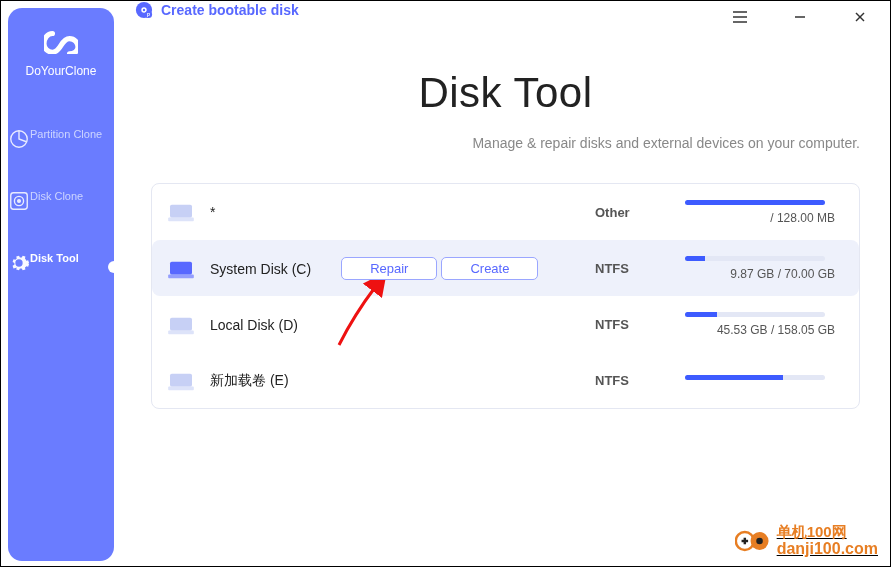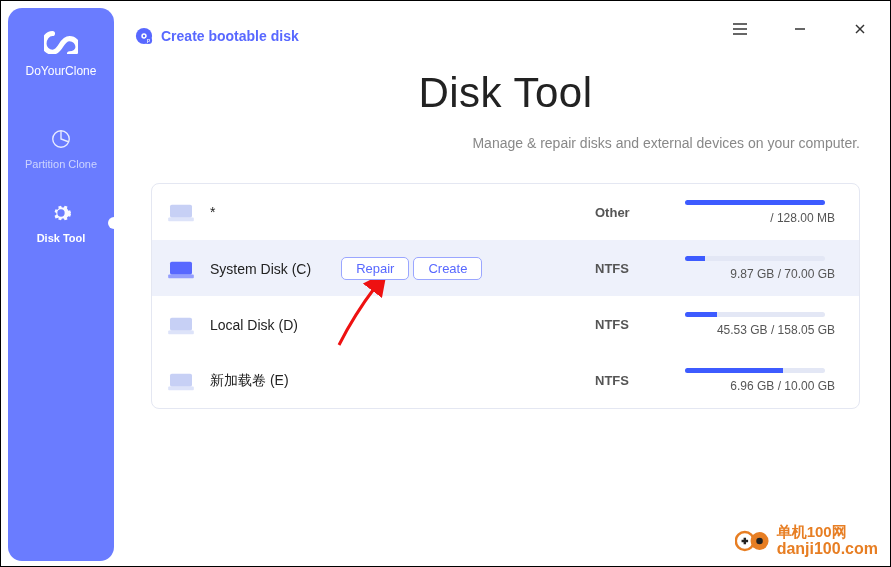--- a/index.html
+++ b/index.html
@@ -1,56 +1,56 @@
 <!DOCTYPE html>
 <html><head>
 <meta charset="utf-8">
 <style>
 * { margin: 0; padding: 0; box-sizing: border-box; font-family: "Segoe UI", Arial, sans-serif; }
 body { width: 891px; height: 567px; background: #fff; position: relative; overflow: hidden; border: 1px solid #000; }
 
 .sidebar { position: absolute; left: 7px; top: 7px; width: 106px; height: 553px; background: #6a7cff; border-radius: 14px; display: flex; flex-direction: column; align-items: center; padding-top: 22px; color: #e8ecff; }
 .sidebar .logo { width: 34px; height: 24px; margin-bottom: 10px; }
 .sidebar .brand { font-size: 12px; font-weight: 400; color: #fff; margin-bottom: 34px; }
-.sidebar-item { display: flex; flex-direction: column; align-items: center; width: 100%; padding: 16px 0; cursor: pointer; font-size: 11px; color: #cdd5ff; }
+.sidebar-item { display: flex; flex-direction: row; align-items: flex-start; width: 100%; padding: 16px 0; cursor: pointer; font-size: 11px; color: #cdd5ff; }
 .sidebar-item .icon { width: 22px; height: 22px; margin-bottom: 8px; opacity: 0.85; }
 .sidebar-item.active { color: #fff; font-weight: 700; position: relative; }
 .sidebar-item.active .icon { opacity: 1; }
 .sidebar-item.active::after { content: ""; position: absolute; right: -6px; top: 50%; transform: translateY(-50%); width: 12px; height: 12px; background: #fff; border-radius: 50%; }
 
-.topbar { position: absolute; left: 120px; top: 0; right: 0; height: 44px; display: flex; align-items: flex-end; padding: 0 14px; gap: 28px; }
+.topbar { position: absolute; left: 120px; top: 0; right: 0; height: 44px; display: flex; align-items: flex-start; padding: 0 14px; gap: 28px; }
 .topbar .bootable { display: flex; align-items: center; gap: 8px; color: #5868ff; font-size: 14px; font-weight: 600; cursor: pointer; }
 .topbar .disc-icon { width: 18px; height: 18px; }
 .topbar .spacer { flex: 1; }
 .topbar .win-btn { width: 32px; height: 32px; display: flex; align-items: center; justify-content: center; cursor: pointer; color: #333; font-size: 16px; }
 .topbar .win-btn.menu svg { width: 16px; height: 14px; }
 
 .main { position: absolute; left: 120px; top: 44px; right: 0; bottom: 0; padding: 24px 30px 0 30px; }
 .main h1 { font-size: 42px; font-weight: 300; text-align: center; color: #222; margin-bottom: 18px; letter-spacing: 0.5px; }
 .main .subtitle { font-size: 14px; text-align: right; color: #888; margin-bottom: 32px; }
 
 .card { border: 1px solid #e4e7f2; border-radius: 8px; overflow: hidden; }
 .row { display: flex; align-items: center; height: 56px; padding: 0 24px 0 16px; transition: background .12s; cursor: pointer; }
 .row:hover, .row.hovered { background: #eef1fb; }
-.row + .row { border-top: 1px solid transparent; }
+.row + .row { border-top: 1px solid transparent; border-radius: 8px; }
 .disk-icon { width: 26px; height: 22px; margin-right: 16px; flex-shrink: 0; }
 .disk-name { font-size: 14px; color: #222; flex-shrink: 0; }
 .actions { margin-left: 30px; }
-.actions .btn { display: inline-block; padding: 3px 14px; border: 1px solid #9aa6ff; color: #5868ff; border-radius: 5px; font-size: 13px; background: #fff; cursor: pointer; margin-right: 4px; }
+.actions .btn { display: inline-block; padding: 3px 28px; border: 1px solid #9aa6ff; color: #5868ff; border-radius: 5px; font-size: 13px; background: #fff; cursor: pointer; margin-right: 4px; }
 .col-spacer { flex: 1; }
 .fs { width: 90px; font-size: 13px; color: #555; text-align: left; font-weight: bold; }
 .usage { width: 150px; }
 .bar { width: 140px; height: 5px; background: #e3e7f5; border-radius: 3px; margin-bottom: 6px; overflow: hidden; }
 .bar .fill { height: 100%; background: #3d5bff; }
 .size { font-size: 12px; color: #555; text-align: right; }
 .size .used { font-weight: 400; }
 
 .arrow { position: absolute; left: 333px; top: 279px; pointer-events: none; }
 
-.watermark { position: absolute; right: 12px; bottom: 8px; display: flex; align-items: center; gap: 6px; font-size: 14px; pointer-events: none; }
+.watermark { position: absolute; right: 12px; bottom: 8px; display: flex; align-items: center; gap: 6px; font-size: 14px; pointer-events: none; text-decoration: underline; }
 .watermark .wm-icon { width: 36px; height: 28px; }
 .watermark .wm-text { display: flex; flex-direction: column; line-height: 1.1; }
 .watermark .wm-cn { color: #e77e23; font-weight: 700; font-size: 15px; }
 .watermark .wm-en { color: #e77e23; font-size: 16px; font-weight: 600; }
 </style>
 </head>
 <body>
 
 <div class="sidebar">
   <svg class="logo" viewBox="0 0 40 28">
@@ -59,20 +59,28 @@
   <div class="brand">DoYourClone</div>
 
   <div class="sidebar-item">
     <svg class="icon" viewBox="0 0 24 24" fill="none" stroke="#fff" stroke-width="1.5">
       <circle cx="12" cy="12" r="9"></circle>
         <path d="M12 3 L12 12 L20 15"></path>
     </svg>
     <span>Partition Clone</span>
   </div>
 
+  <div class="sidebar-item">
+    <svg class="icon" viewBox="0 0 24 24" fill="none" stroke="#fff" stroke-width="1.5">
+      <rect x="3" y="3" width="18" height="18" rx="3"></rect>
+        <circle cx="12" cy="12" r="5"></circle>
+        <circle cx="12" cy="12" r="1.5" fill="#fff"></circle>
+    </svg>
+    <span>Disk Clone</span>
+  </div>
 
   <div class="sidebar-item active">
     <svg class="icon" viewBox="0 0 24 24" fill="#fff">
       <path d="M12 8a4 4 0 100 8 4 4 0 000-8zm9 4l2 1-1 3-2-0.5a8 8 0 01-1.5 1.5l0.5 2-3 1-1-2a8 8 0 01-2 0l-1 2-3-1 0.5-2A8 8 0 018 17.5L6 18l-1-3 2-1a8 8 0 010-2l-2-1 1-3 2 0.5A8 8 0 019.5 7L9 5l3-1 1 2a8 8 0 012 0l1-2 3 1-0.5 2A8 8 0 0120 9.5l2-0.5 1 3-2 1a8 8 0 010 2z" opacity="0.95"></path>
     </svg>
     <span>Disk Tool</span>
   </div>
 </div>
 
 <div class="topbar">
@@ -163,21 +171,20 @@
           <rect x="2" y="4" width="24" height="14" rx="2" fill="#c7d0f5"></rect>
           <rect x="0" y="18" width="28" height="4" rx="1" fill="#c7d0f5" opacity="0.6"></rect>
         </svg>
         <span class="disk-name">新加载卷 (E)</span>
         <span class="col-spacer"></span>
         <span class="fs">NTFS</span>
         <span class="usage">
           <div class="bar">
             <div class="fill" style="width:70%"></div>
           </div>
-          <div class="size"><span class="used">6.96 GB</span> / 10.00 GB</div>
         </span>
       </div>
     </div>
 </div>
 
 <svg class="arrow" width="60" height="70" viewBox="0 0 60 70">
   <defs>
       <marker id="ah" markerWidth="8" markerHeight="8" refX="2" refY="4" orient="auto">
         <path d="M0,0 L8,4 L0,8 Z" fill="#e11"></path>
       </marker>

